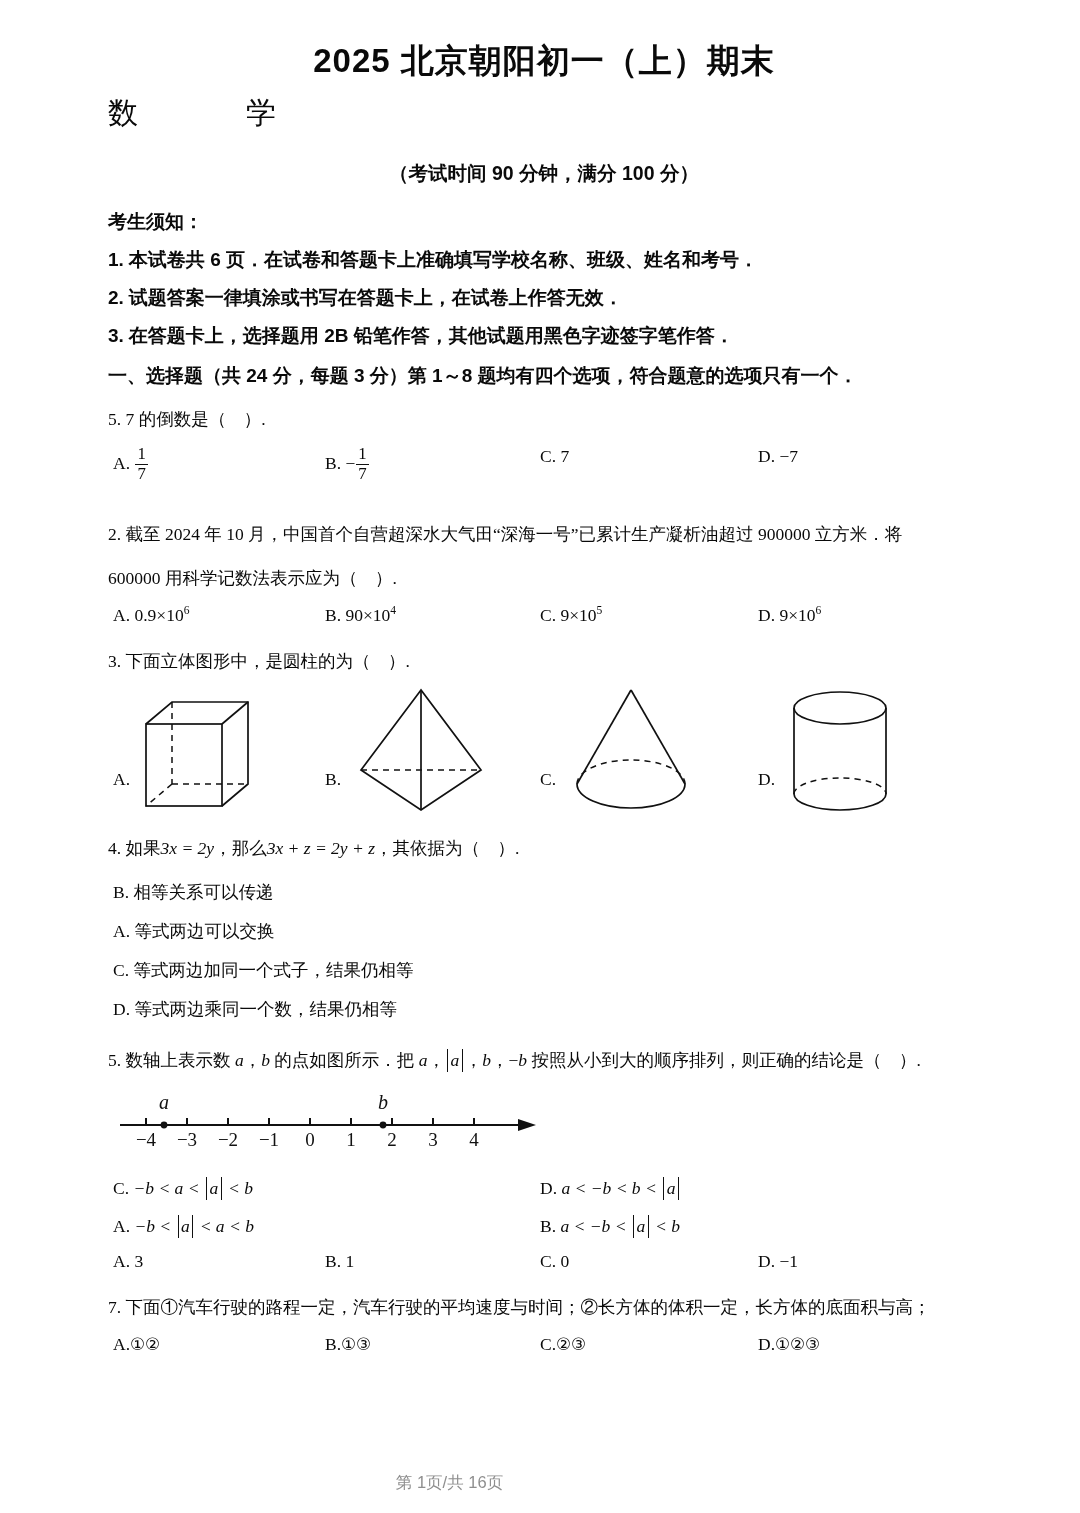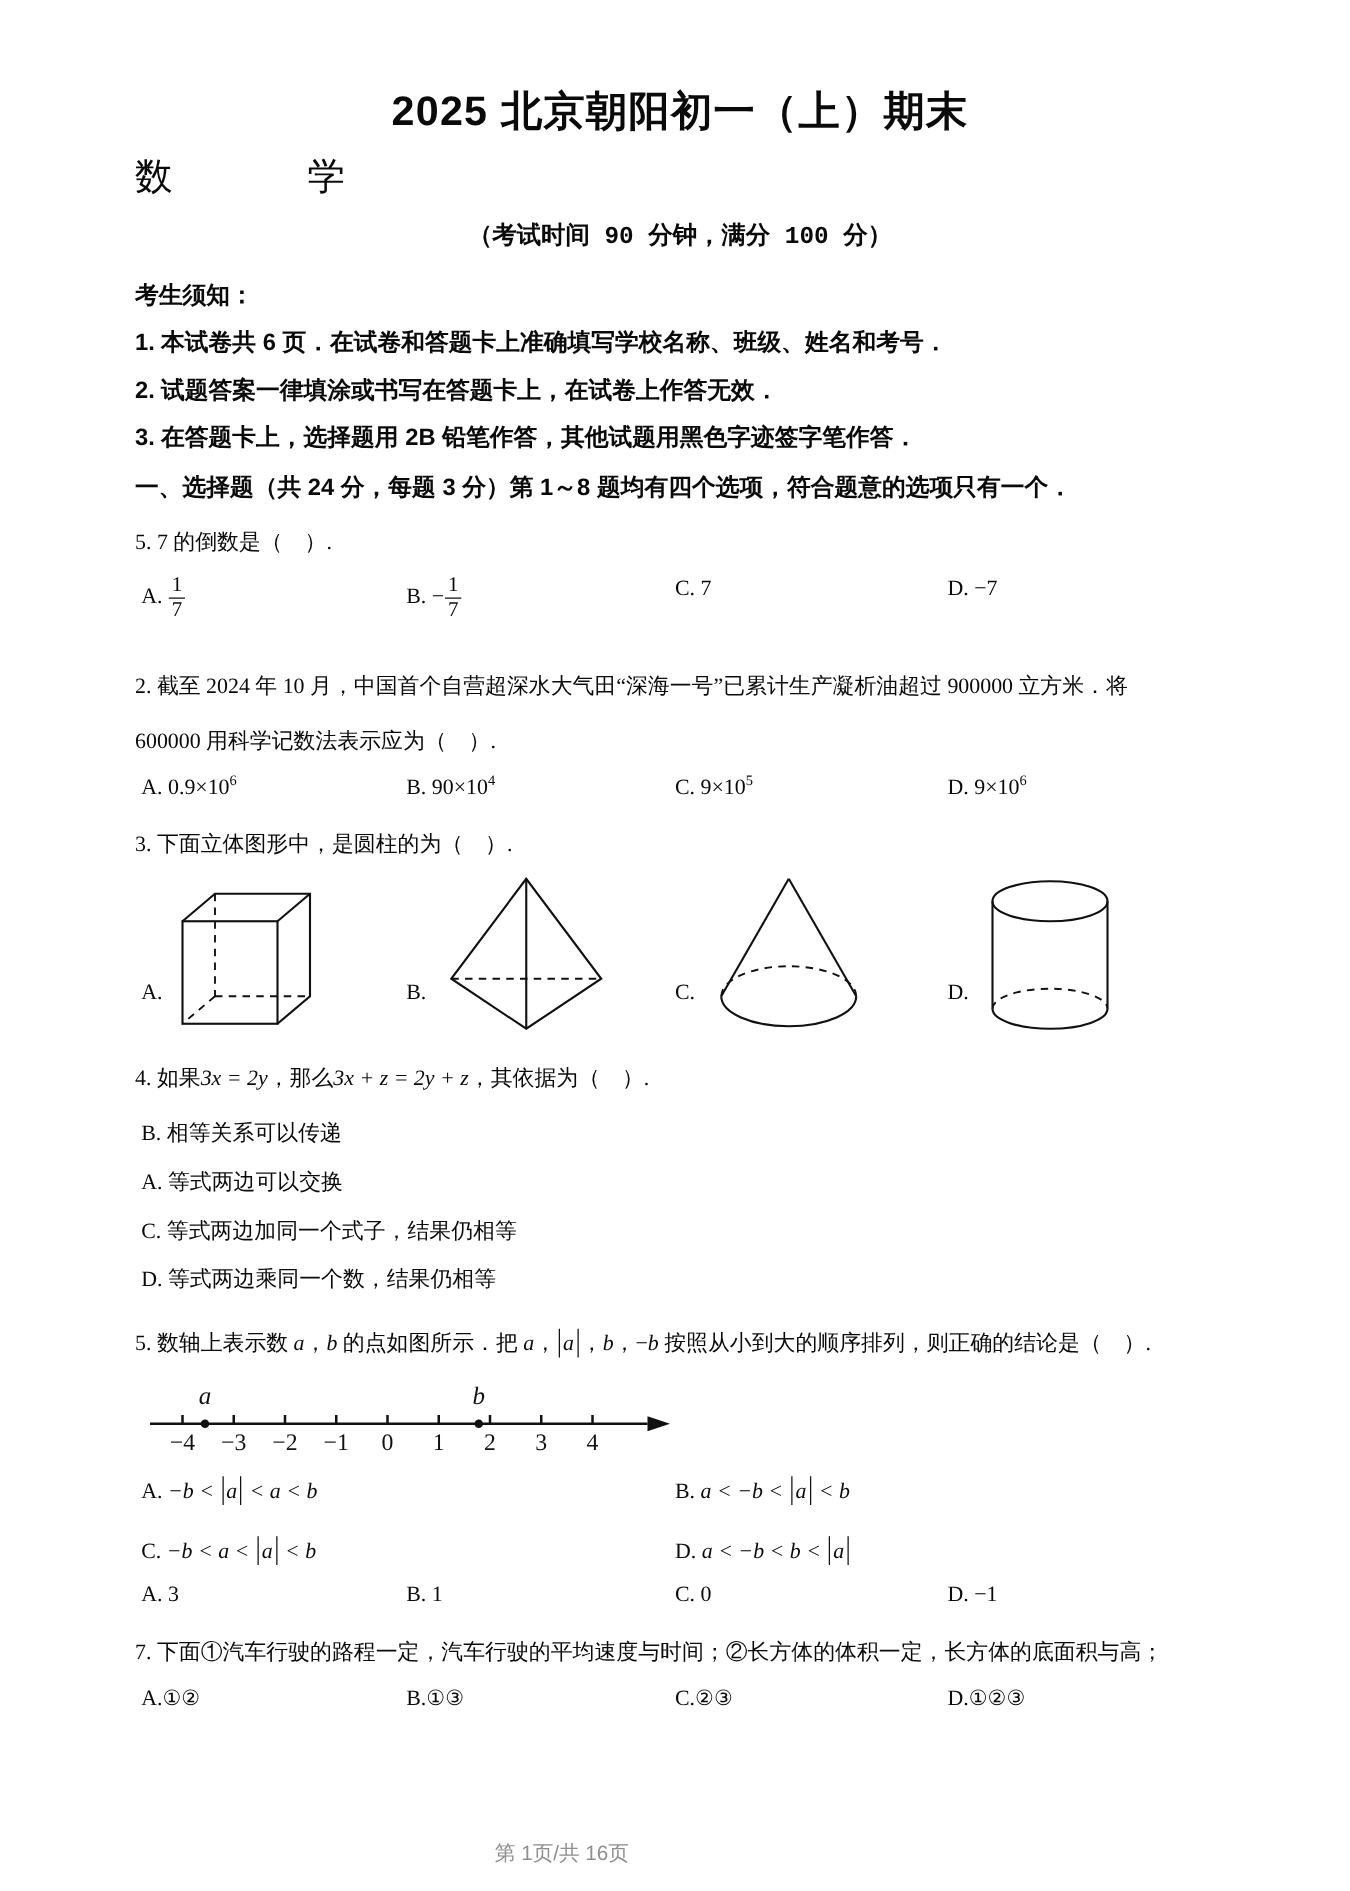--- a/index.html
+++ b/index.html
@@ -28,38 +28,38 @@
     top: 0;
     width: 872px;
   }
 
   
   .doc-title {
     text-align: center;
     font-size: 33px;
     font-weight: bold;
     letter-spacing: 1px;
-    margin-top: 68px;
+    margin-top: 40px;
     line-height: 1.25;
     font-family: "Liberation Sans", "DejaVu Sans", sans-serif;
   }
   .doc-subject {
     text-align: left;
     font-size: 30px;
     font-weight: normal;
     margin-top: 12px;
     letter-spacing: 16px;
     font-family: "Liberation Sans", "DejaVu Sans", sans-serif;
   }
   .doc-meta {
     text-align: center;
     font-size: 19.5px;
     font-weight: bold;
-    margin-top: 12px;
-    font-family: Liberation Mono, monospace;
+    margin-top: 26px;
+    font-family: Liberation Sans, sans-serif;
   }
 
   
   .notice-head {
     font-size: 19px;
     font-weight: bold;
     margin-top: 22px;
     font-family: "Liberation Sans", "DejaVu Sans", sans-serif;
   }
   .notice-item {
@@ -356,40 +356,40 @@
 
         <circle cx="54" cy="42" r="3.4" fill="#111"></circle>
         <circle cx="273" cy="42" r="3.4" fill="#111"></circle>
         <g fill="#111" font-family="Liberation Serif, DejaVu Serif, serif" font-size="20" font-style="italic" text-anchor="middle">
           <text x="54" y="26">a</text>
           <text x="273" y="26">b</text>
         </g>
       </svg>
     </div>
 
+    <div class="opts2" style="margin-top:22px;">
+      <div class="opt2 h0">
+        <span>C.</span>
+        <span class="mi">−<i>b</i> &lt; <i>a</i> &lt; <span class="abs"><i>a</i></span> &lt; <i>b</i></span>
+      </div>
+      <div class="opt2 h1">
+        <span>D.</span>
+        <span class="mi"><i>a</i> &lt; −<i>b</i> &lt; <i>b</i> &lt; <span class="abs"><i>a</i></span></span>
+      </div>
+    </div>
     <div class="opts2">
       <div class="opt2 h0">
         <span>A.</span>
         <span class="mi">−<i>b</i> &lt; <span class="abs"><i>a</i></span> &lt; <i>a</i> &lt; <i>b</i></span>
       </div>
       <div class="opt2 h1">
         <span>B.</span>
         <span class="mi"><i>a</i> &lt; −<i>b</i> &lt; <span class="abs"><i>a</i></span> &lt; <i>b</i></span>
       </div>
     </div>
-    <div class="opts2" style="margin-top:22px;">
-      <div class="opt2 h0">
-        <span>C.</span>
-        <span class="mi">−<i>b</i> &lt; <i>a</i> &lt; <span class="abs"><i>a</i></span> &lt; <i>b</i></span>
-      </div>
-      <div class="opt2 h1">
-        <span>D.</span>
-        <span class="mi"><i>a</i> &lt; −<i>b</i> &lt; <i>b</i> &lt; <span class="abs"><i>a</i></span></span>
-      </div>
-    </div>
 
     <div class="opts">
       <div class="opt c0">
         <span>A.</span>
         <span class="mn">3</span>
       </div>
       <div class="opt c1">
         <span>B.</span>
         <span class="mn">1</span>
       </div>

